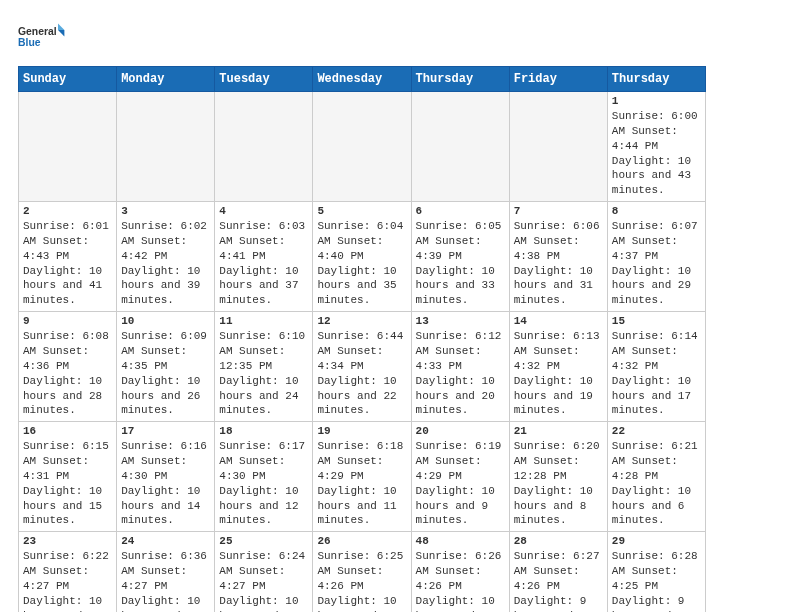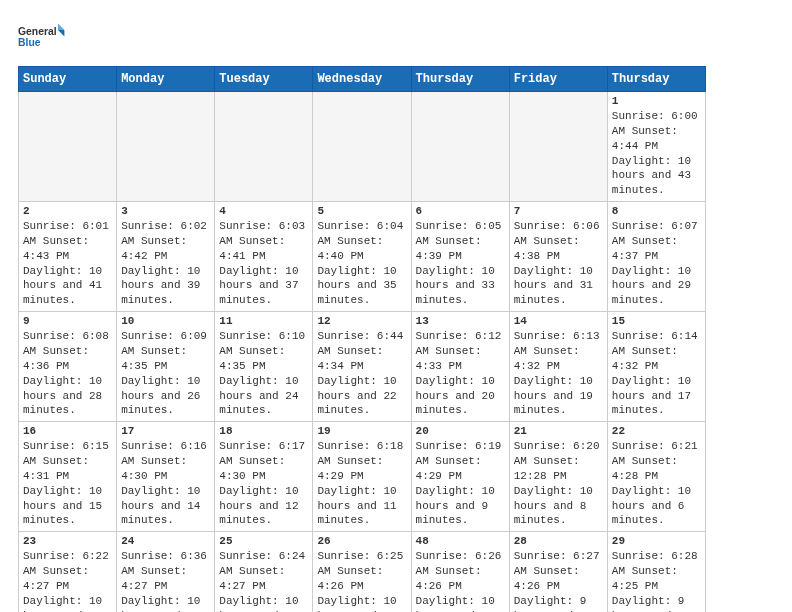--- a/index.html
+++ b/index.html
@@ -196,21 +196,21 @@
           <td>
             <span class="day-num">10</span>
             <div class="day-info">Sunrise: 6:09 AM
 Sunset: 4:35 PM
 Daylight: 10 hours
 and 26 minutes.</div>
           </td>
           <td>
             <span class="day-num">11</span>
             <div class="day-info">Sunrise: 6:10 AM
-Sunset: 4:35 PM
+Sunset: 12:35 PM
 Daylight: 10 hours
 and 24 minutes.</div>
           </td>
           <td>
             <span class="day-num">12</span>
             <div class="day-info">Sunrise: 6:44 AM
 Sunset: 4:34 PM
 Daylight: 10 hours
 and 22 minutes.</div>
           </td>

